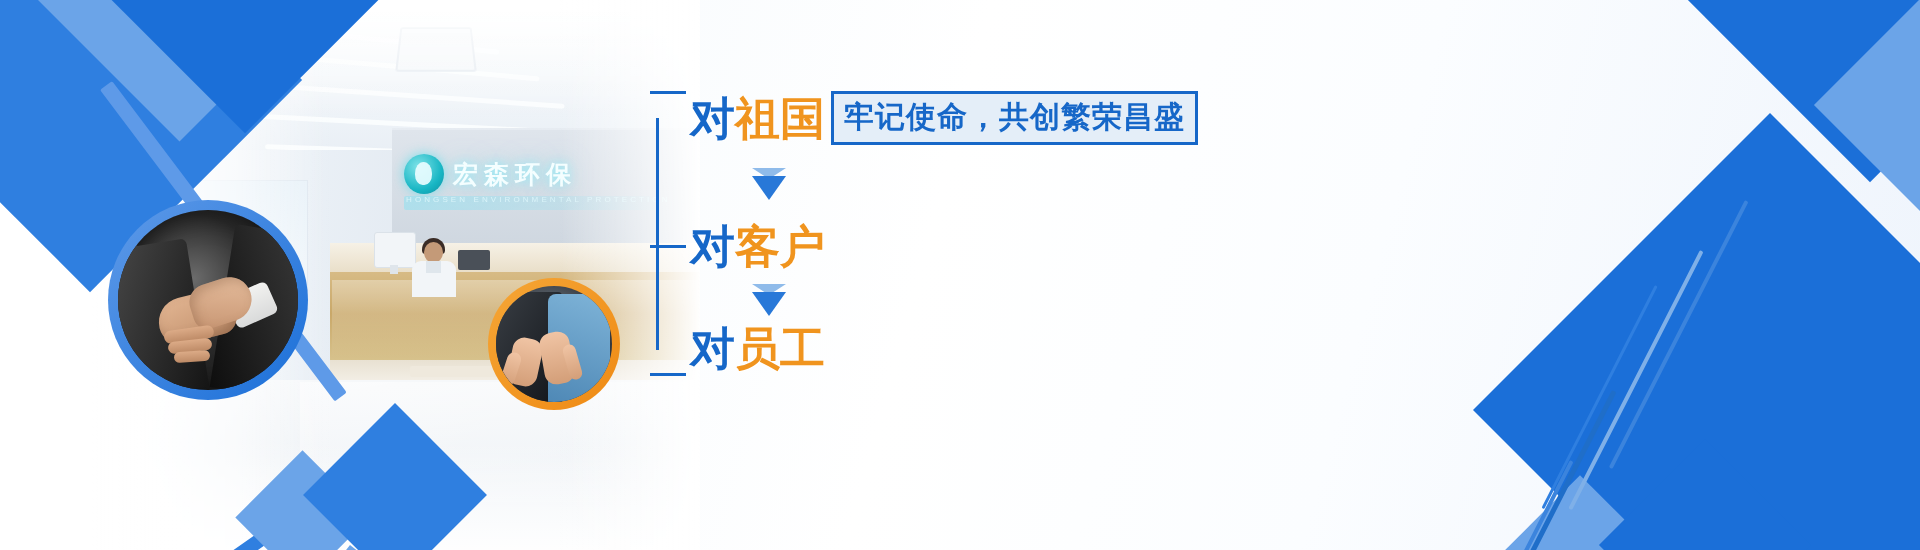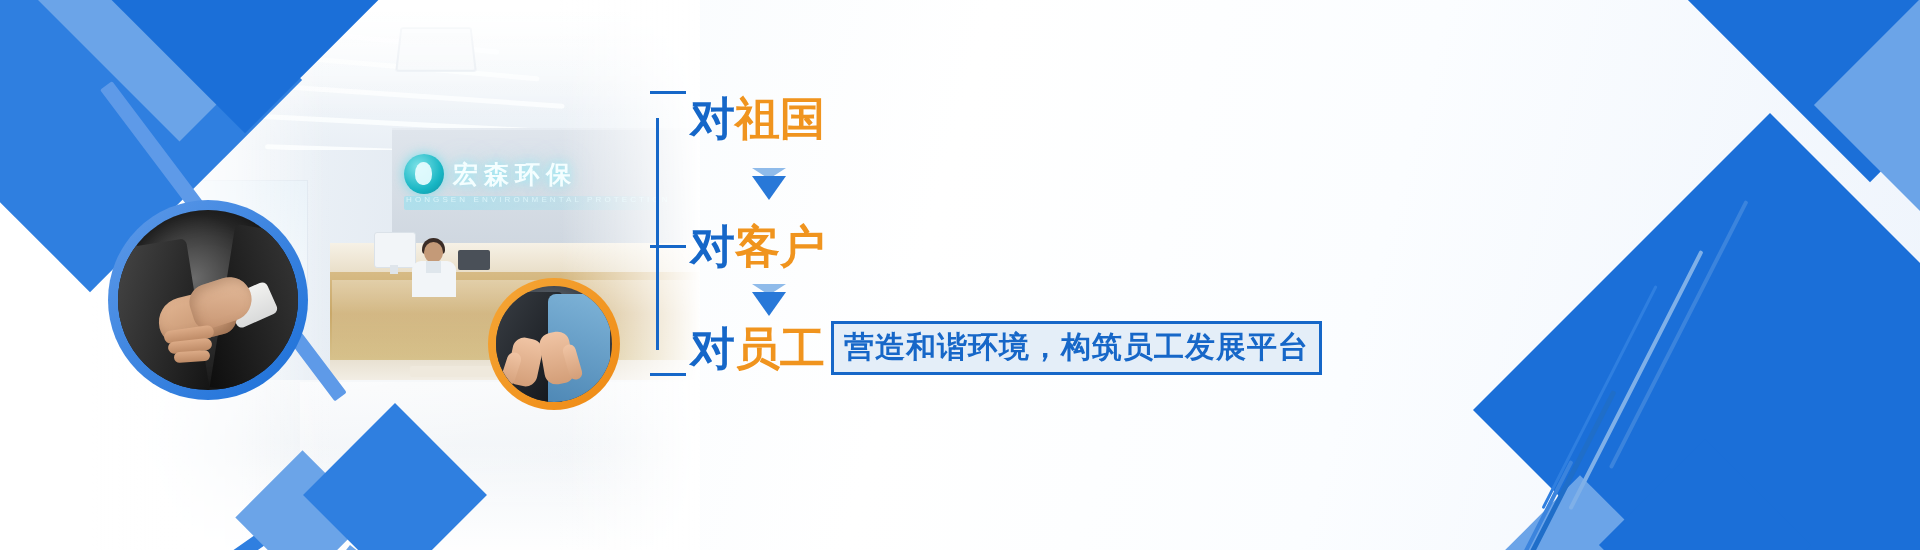--- a/index.html
+++ b/index.html
@@ -303,20 +303,21 @@
 
   <div id="content">
     <div class="bracket"></div>
 
     <div class="row" id="row-1">
       <div class="tick tick-up"></div>
       <div class="label">
         <span class="lbl-blue">对</span>
           <span class="lbl-orange">祖国</span>
       </div>
+      <div class="slogan">牢记使命，共创繁荣昌盛</div>
     </div>
 
     <div class="arrow arrow-top" id="arr-1-t"></div>
     <div class="arrow arrow-bot" id="arr-1-b"></div>
 
     <div class="row" id="row-2">
       <div class="tick"></div>
       <div class="label">
         <span class="lbl-blue">对</span>
           <span class="lbl-orange">客户</span>
@@ -325,17 +326,16 @@
 
     <div class="arrow arrow-top" id="arr-2-t"></div>
     <div class="arrow arrow-bot" id="arr-2-b"></div>
 
     <div class="row" id="row-3">
       <div class="tick tick-dn"></div>
       <div class="label">
         <span class="lbl-blue">对</span>
           <span class="lbl-orange">员工</span>
       </div>
-      <div class="slogan">营造和谐环境，构筑员工发展平台</div>
     </div>
   </div>
 
 </div>
 
 </body></html>

